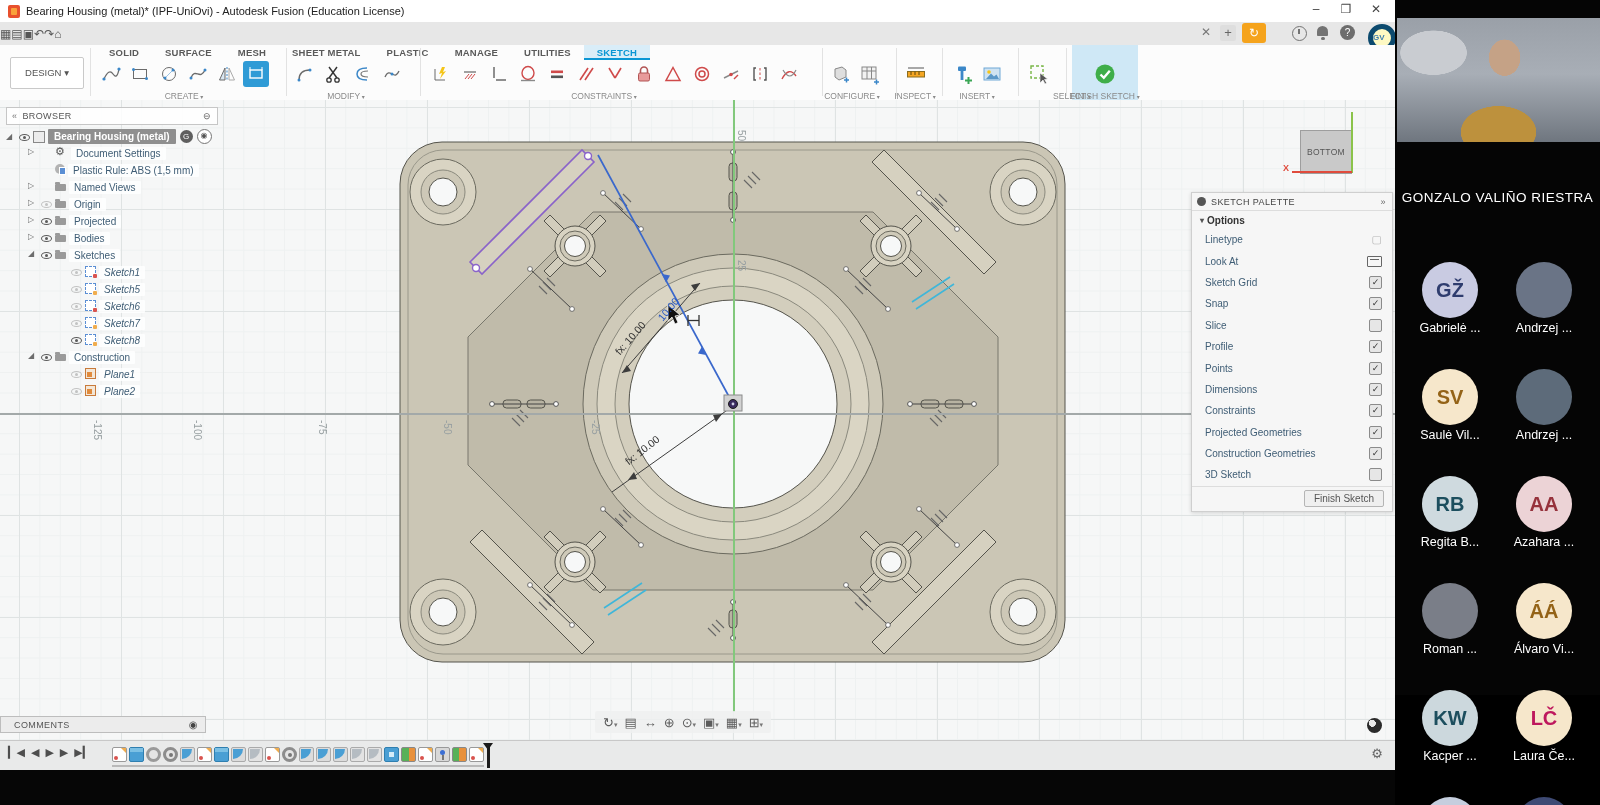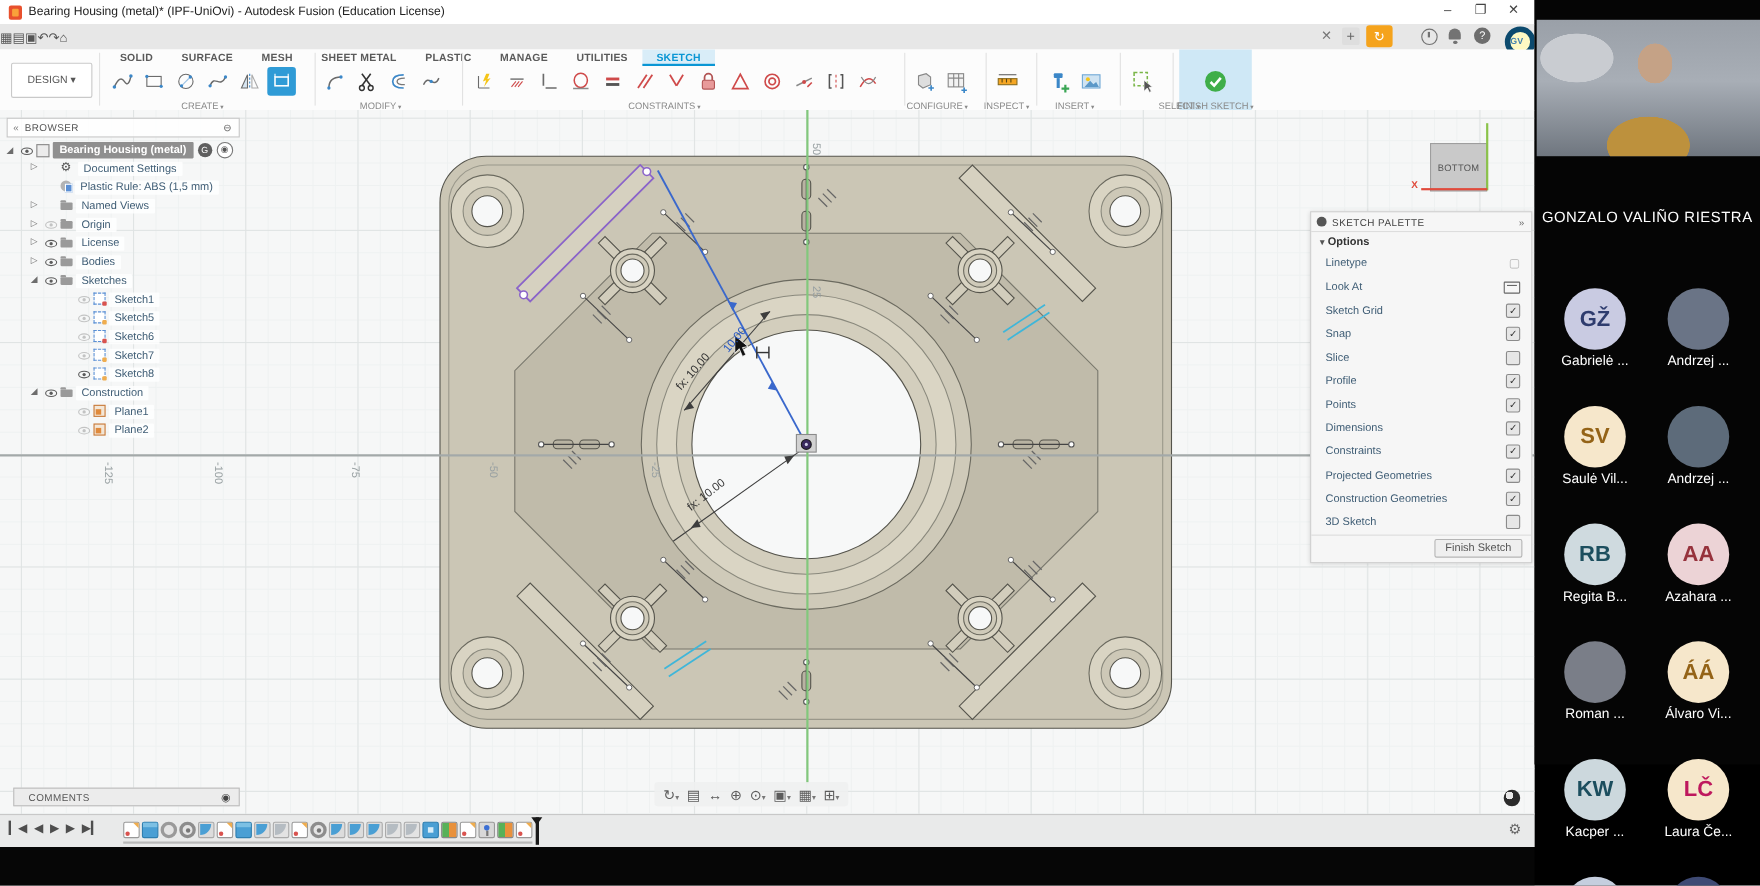--- a/index.html
+++ b/index.html
@@ -56,21 +56,21 @@
   #vc-ax-y{position:absolute;left:1351px;top:12px;width:2px;height:61px;background:#8bc34a;}
   #vc-ax-x{position:absolute;left:1292px;top:71px;width:60px;height:2px;background:#e04b3c;}
   #vc-xlabel{position:absolute;left:1283px;top:63px;color:#e04b3c;font-size:9px;font-weight:bold;}
   
   #browser{position:absolute;left:6px;top:7px;width:212px;}
   .bhead{height:16px;background:rgba(255,255,255,.85);border:1px solid #c6c6c6;display:flex;align-items:center;font-size:9px;color:#555;letter-spacing:.4px;}
   .bhead .chev{margin:0 5px;color:#777;font-size:9px;}
   .bhead .hmin{margin-left:auto;margin-right:6px;color:#666;}
   .brow{height:17px;display:flex;align-items:flex-start;font-size:10px;color:#3f5d75;}
   .brow .rowbg{background:rgba(255,255,255,.8);padding:1px 5px;border-radius:1px;}
-  .ind-1{padding-left:22px;} .ind-2{padding-left:52px;}
+  .ind-1{padding-left:22px;} .ind-2{padding-left:52px;font-style:italic;}
   .exp{width:12px;color:#6d6d6d;font-size:8px;} .exp-none{visibility:hidden;}
   .exp-right::before{content:"▷";} .exp-down::before{content:"◢";}
   .eyeg{width:13px;height:11px;position:relative;margin-right:2px;}
   .eyeg::before{content:"";position:absolute;left:1px;top:3px;width:9px;height:5px;border:1px solid #5c5c5c;border-radius:50%;}
   .eyeg::after{content:"";position:absolute;left:5px;top:5px;width:3px;height:3px;background:#5c5c5c;border-radius:50%;}
   .eye-off{opacity:.33;} .eye-none{visibility:hidden;}
   .ico{width:13px;height:11px;position:relative;margin-right:3px;}
   .ico-gear::before{content:"⚙";font-size:11px;color:#555;position:absolute;top:-2px;}
   .ico-folder{background:#9a9a9a;width:11px;height:7px;margin-top:3px;border-radius:1px;position:relative;}
   .ico-folder::before{content:"";position:absolute;left:0;top:-2px;width:5px;height:2px;background:#9a9a9a;border-radius:1px 1px 0 0;}
@@ -100,21 +100,21 @@
   .ctl-linetype{font-size:11px;color:#e07b39;}
   .ctl-linetype::after{content:" ▢";color:#b5b5b5;}
   .ctl-lookat{width:13px;height:9px;border:1px solid #666;border-radius:1px;position:relative;}
   .ctl-lookat::after{content:"";position:absolute;left:2px;top:2px;right:2px;height:1px;background:#666;}
   .pfoot{height:24px;border-top:1px solid #ddd;display:flex;align-items:center;justify-content:flex-end;padding-right:8px;}
   .finishbtn{border:1px solid #b5b5b5;background:#efefef;font-size:10px;color:#555;padding:2px 9px;border-radius:2px;}
   
   #navbar{position:absolute;left:595px;top:611px;height:22px;display:flex;align-items:center;gap:7px;background:rgba(238,240,240,.85);border-radius:3px;padding:0 8px;}
   .nav-ic{font-size:13px;color:#5c5c5c;}
   .nav-ic .c{font-size:7px;color:#777;}
-  #commentsbar{position:absolute;left:12px;top:616px;width:206px;height:17px;background:#ececec;border:1px solid #bdbdbd;display:flex;align-items:center;font-size:9px;color:#555;letter-spacing:.4px;padding-left:13px;box-sizing:border-box;}
+  #commentsbar{position:absolute;left:0;top:616px;width:206px;height:17px;background:#ececec;border:1px solid #bdbdbd;display:flex;align-items:center;font-size:9px;color:#555;letter-spacing:.4px;padding-left:13px;box-sizing:border-box;}
   #commentsbar .cdot{margin-left:auto;margin-right:7px;color:#444;font-size:10px;}
   .fbcircle{position:absolute;right:13px;top:618px;width:15px;height:15px;border-radius:50%;background:radial-gradient(circle at 35% 35%,#e8e8e8 0 25%,#2b2b2b 26%);}
   
   #timeline{position:absolute;left:0;top:740px;width:1395px;height:30px;background:#e9eaea;border-top:1px solid #c8c8c8;}
   .pbgroup{position:absolute;left:8px;top:5px;display:flex;gap:6px;}
   .pb{font-size:11px;color:#4e4e4e;}
   #tlicons{position:absolute;left:112px;top:6px;display:flex;gap:2px;border-bottom:2px solid #b9b9b9;padding-bottom:3px;}
   .tic{width:15px;height:15px;box-sizing:border-box;position:relative;border-radius:2px;}
   .t-sketch{background:#fff;border:1px solid #999;}
   .t-sketch::after{content:"";position:absolute;left:1px;bottom:1px;width:4px;height:4px;background:#d9534f;border-radius:50%;}
@@ -657,21 +657,21 @@
             <span class="exp exp-right"></span>
             <span class="eyeg eye-off"></span>
             <span class="ico ico-folder"></span>
             <span class="rowbg">Origin</span>
           </div>
 
           <div class="brow ind-1">
             <span class="exp exp-right"></span>
             <span class="eyeg eye-on"></span>
             <span class="ico ico-folder"></span>
-            <span class="rowbg">License</span>
+            <span class="rowbg">Projected</span>
           </div>
 
           <div class="brow ind-1">
             <span class="exp exp-right"></span>
             <span class="eyeg eye-on"></span>
             <span class="ico ico-folder"></span>
             <span class="rowbg">Bodies</span>
           </div>
 
           <div class="brow ind-1">

